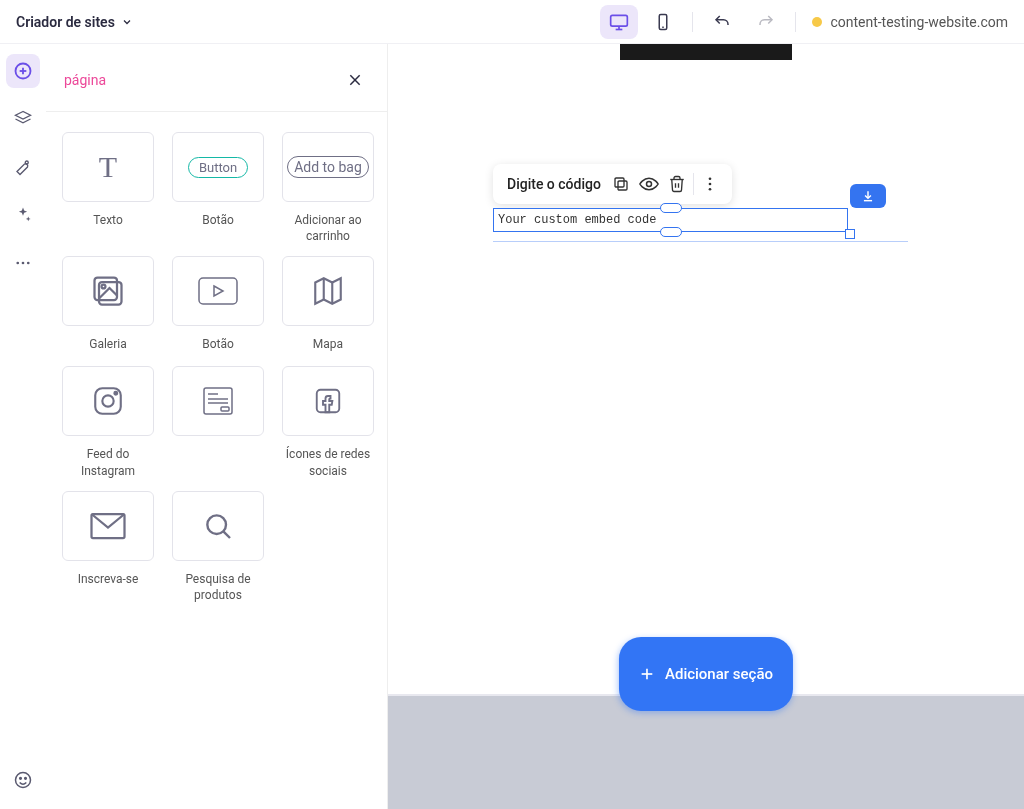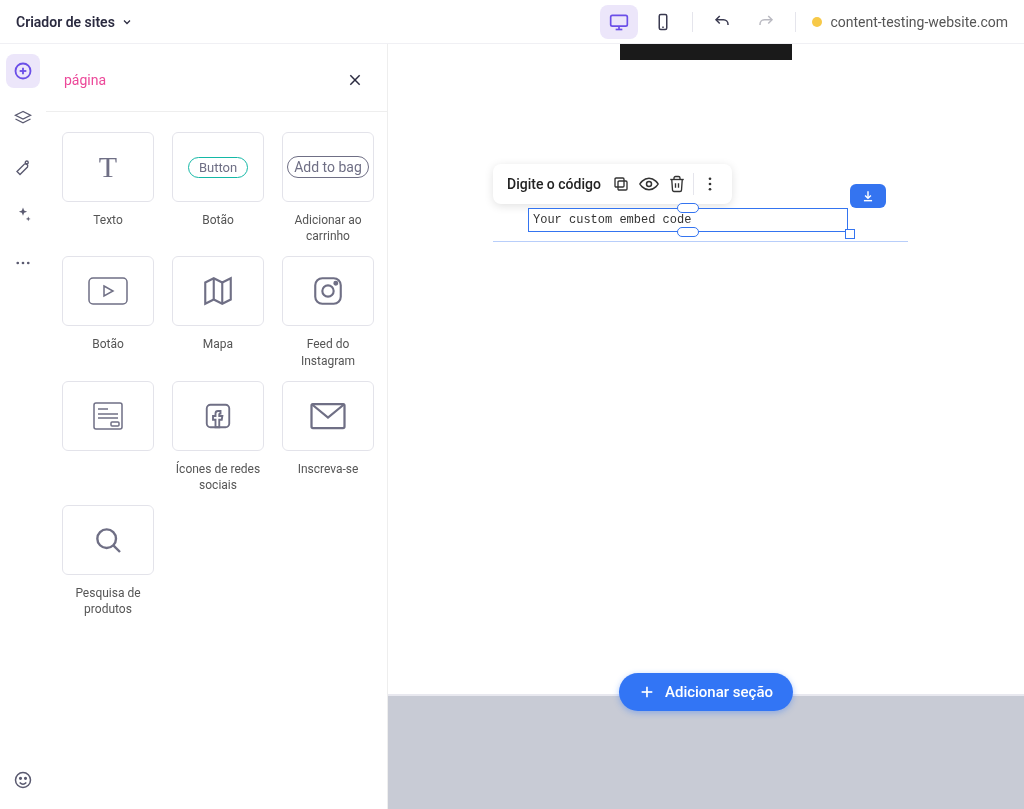--- a/index.html
+++ b/index.html
@@ -37,30 +37,30 @@
     .canvas { position: absolute; left: 388px; right: 0; top: 44px; bottom: 0; background: #fff; }
     .black-bar { position: absolute; left: 50%; top: 0; transform: translateX(-50%); width: 172px; height: 16px; background: #1a1a1a; }
     .gray-section { position: absolute; left: 0; right: 0; bottom: 0; height: 115px; background: #c8cbd5; border-top: 2px solid #e8e8ef; }
 
     .floating-toolbar { position: absolute; left: 105px; top: 120px; background: #fff; border-radius: 8px; box-shadow: 0 2px 10px rgba(0,0,0,0.12); padding: 8px 10px; display: flex; align-items: center; gap: 4px; }
     .ft-text { font-size: 14px; color: #222; font-weight: 500; padding: 0 4px; }
     .ft-icon { width: 24px; height: 24px; display: flex; align-items: center; justify-content: center; cursor: pointer; color: #333; }
     .ft-sep { width: 1px; height: 22px; background: #e5e5ec; }
 
     .embed-block { position: absolute; left: 105px; top: 164px; width: 355px; }
-    .embed-frame { border: 1px solid #3474f0; background: #fff; height: 24px; display: flex; align-items: center; padding-left: 4px; font-family: 'Courier New', monospace; font-size: 12px; color: #333; position: relative; margin-left: 35px; }
+    .embed-frame { border: 1px solid #3474f0; background: #fff; height: 24px; display: flex; align-items: center; padding-left: 4px; font-family: 'Courier New', monospace; font-size: 12px; color: #333; position: relative; }
     .handle { width: 22px; height: 10px; border: 1px solid #3474f0; border-radius: 6px; background: #fff; position: absolute; }
     .handle.top { top: -6px; left: 50%; transform: translateX(-50%); }
     .handle.bottom { bottom: -6px; left: 50%; transform: translateX(-50%); }
     .resize-sq { position: absolute; right: -8px; bottom: -8px; width: 10px; height: 10px; border: 1px solid #3474f0; background: #fff; }
     .blue-pill { position: absolute; right: -38px; top: -24px; width: 36px; height: 24px; background: #3474f0; border-radius: 6px; display: flex; align-items: center; justify-content: center; color: #fff; }
     .blue-pill svg { width: 14px; height: 14px; }
     .sel-line { position: absolute; left: 0; right: -60px; bottom: -10px; height: 1px; background: #3474f0; opacity: 0.35; }
 
-    .add-section { position: absolute; left: 50%; transform: translateX(-50%); bottom: 98px; background: #3275f5; color: #fff; border-radius: 22px; padding: 10px 20px; display: flex; align-items: center; gap: 10px; font-size: 15px; font-weight: 500; cursor: pointer; box-shadow: 0 2px 6px rgba(50,117,245,0.4); }
+    .add-section { position: absolute; left: 50%; transform: translateX(-50%); bottom: 98px; background: #3275f5; color: #fff; border-radius: 22px; padding: 28px 20px; display: flex; align-items: center; gap: 10px; font-size: 15px; font-weight: 500; cursor: pointer; box-shadow: 0 2px 6px rgba(50,117,245,0.4); }
 
     
     .btn-pill { border: 1px solid #14b8a6; border-radius: 12px; padding: 2px 10px; font-size: 13px; }
     .bag-pill { border: 1px solid #6f6f85; border-radius: 12px; padding: 2px 6px; font-size: 14px; }
     .T-letter { font-family: Georgia, serif; font-size: 30px; font-weight: 300; }
 
     svg { display: block; }
   </style>
 </head>
 <body>
@@ -181,20 +181,31 @@
     </div>
 
     <div class="item">
       <div class="thumb">
           <span class="bag-pill">Add to bag</span>
         </div>
       <span class="item-label">Adicionar ao carrinho</span>
     </div>
 
 
+    <div class="item">
+      <div class="thumb">
+        <svg width="36" height="36" viewBox="0 0 24 24" fill="none" stroke="currentColor" stroke-width="1.5">
+            <rect x="6" y="6" width="15" height="15" rx="2"></rect>
+            <rect x="3" y="3" width="15" height="15" rx="2"></rect>
+            <circle cx="9" cy="9" r="1.3"></circle>
+            <polyline points="18 15 13 10 6 17"></polyline>
+          </svg>
+      </div>
+      <span class="item-label">Galeria</span>
+    </div>
 
     <div class="item">
       <div class="thumb">
         <svg width="42" height="30" viewBox="0 0 42 30" fill="none" stroke="currentColor" stroke-width="1.5">
             <rect x="2" y="2" width="38" height="26" rx="4"></rect>
             <polygon points="17,10 26,15 17,20"></polygon>
           </svg>
       </div>
       <span class="item-label">Botão</span>
     </div>

